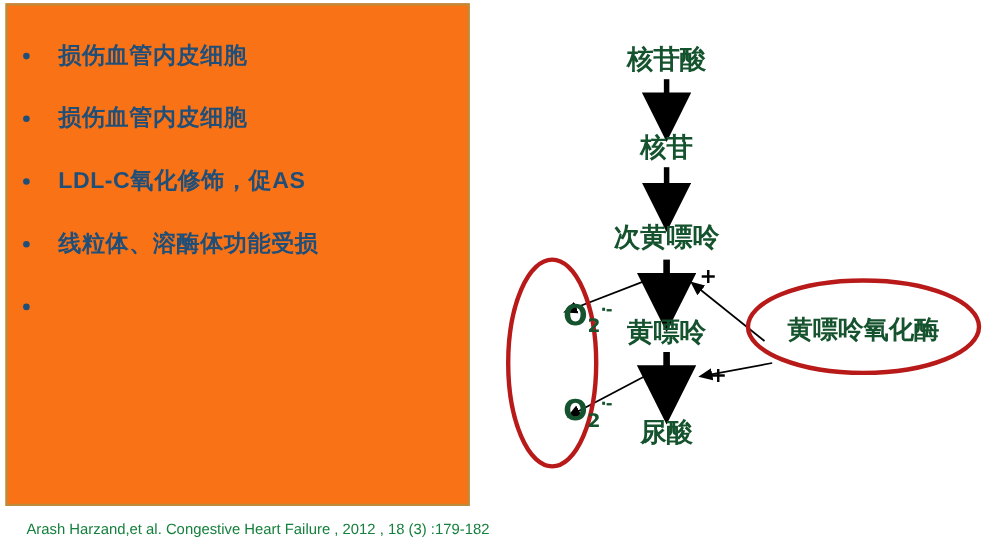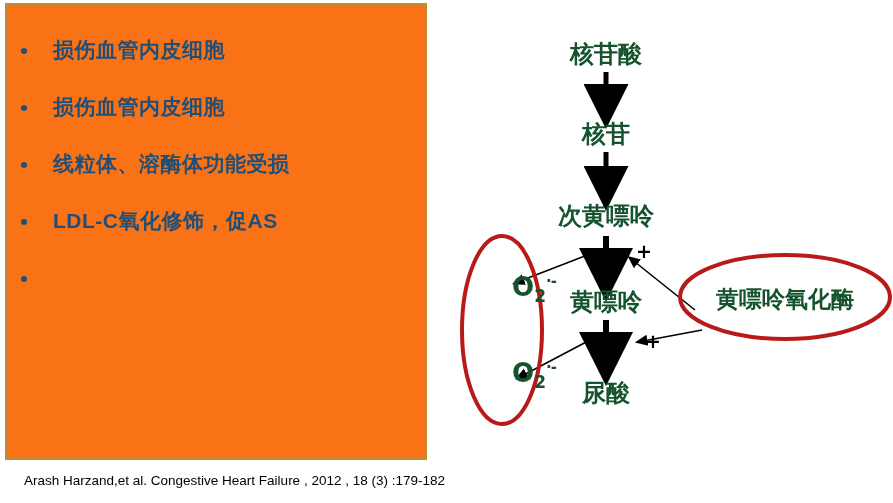--- a/index.html
+++ b/index.html
@@ -45,21 +45,21 @@
     font-size:21px;
     font-weight:bold;
     letter-spacing:.5px;
     white-space:nowrap;
   }
   
   #citation{
     position:absolute;
     left:24px;top:473px;
     font-size:13.5px;
-    color:#000000;
+    color:#15803d;
     white-space:nowrap;
   }
   
   #pathway{
     position:absolute;
     left:440px;top:0;
     width:453px;height:460px;
   }
   .node{
     position:absolute;
@@ -96,25 +96,25 @@
     <li>
       <span class="bullet-dot"></span>
       <span class="bullet-text">损伤血管内皮细胞</span>
     </li>
     <li>
       <span class="bullet-dot"></span>
       <span class="bullet-text">损伤血管内皮细胞</span>
     </li>
     <li>
       <span class="bullet-dot"></span>
-      <span class="bullet-text">线粒体、溶酶体功能受损</span>
+      <span class="bullet-text">LDL-C氧化修饰，促AS</span>
     </li>
     <li>
       <span class="bullet-dot"></span>
-      <span class="bullet-text">LDL-C氧化修饰，促AS</span>
+      <span class="bullet-text">线粒体、溶酶体功能受损</span>
     </li>
     <li>
       <span class="bullet-dot"></span>
     </li>
   </ul>
 </div>
 
 <div id="citation">Arash Harzand,et al. Congestive Heart Failure , 2012 , 18 (3) :179-182</div>
 
 <div id="pathway">

